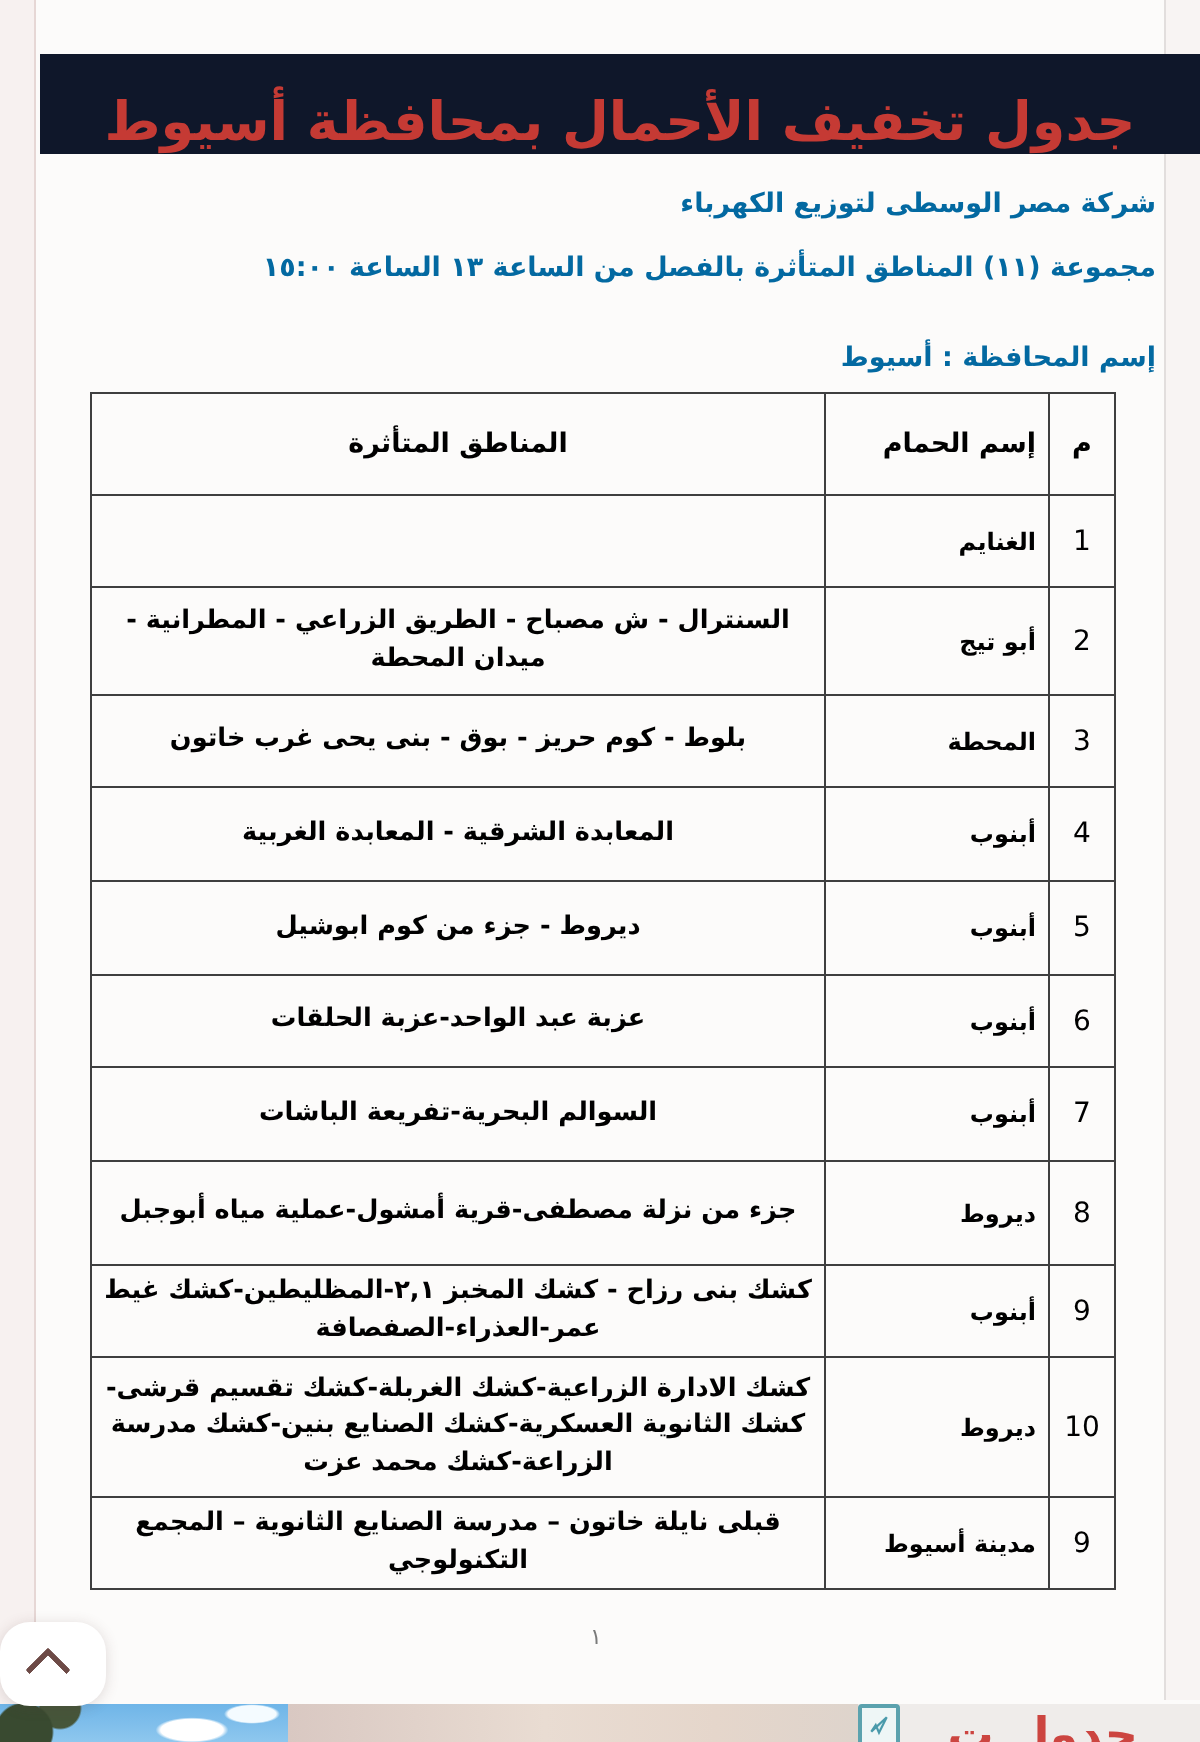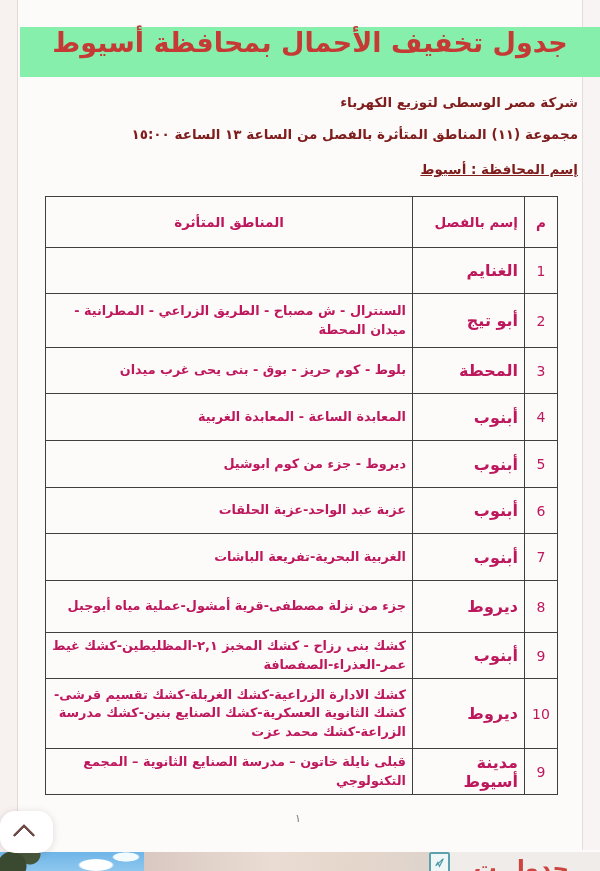--- a/index.html
+++ b/index.html
@@ -6,45 +6,45 @@
   body{width:600px;height:871px;overflow:hidden;background:#fbf9f8;
        font-family:"DejaVu Sans",sans-serif;}
   .screen{position:relative;width:600px;height:871px;overflow:hidden;background:#fcfbfa;}
 
   
   .left-margin{position:absolute;left:0;top:0;width:17px;height:852px;background:#f7f1f0;border-right:1px solid #e6d7d5;}
   .right-line{position:absolute;left:582px;top:0;width:1px;height:850px;background:#e2dedd;}
   .right-margin{position:absolute;left:583px;top:0;right:0;height:850px;background:#f8f4f3;}
 
   
-  .title-band{position:absolute;left:20px;right:0;top:27px;height:50px;background:#86efac;
-              display:flex;align-items:flex-start;justify-content:center;}
+  .title-band{position:absolute;left:20px;right:0;top:27px;height:50px;background:#0f172a;
+              display:flex;align-items:flex-end;justify-content:center;}
   .title-band .t{color:#c53a34;font-weight:bold;font-size:27px;direction:rtl;letter-spacing:0;}
 
   
-  .sub{position:absolute;right:22px;direction:rtl;text-align:right;color:#7f1d1d;
+  .sub{position:absolute;right:22px;direction:rtl;text-align:right;color:#0369a1;
        font-weight:bold;font-size:13.5px;white-space:nowrap;}
   .sub.l1{top:94px;}
   .sub.l2{top:126px;margin-left:12px;}
-  .sub.l3{top:161px;text-decoration:underline;}
+  .sub.l3{top:171px;}
 
   
   table.grid{position:absolute;left:45px;top:196px;width:513px;border-collapse:collapse;
              direction:rtl;table-layout:fixed;}
-  table.grid th,table.grid td{border:1.6px solid #3f3f3f;color:#be185d;
+  table.grid th,table.grid td{border:1.6px solid #3f3f3f;color:#000000;
              padding:2px 6px;vertical-align:middle;margin-top:48px;}
   col.c-num{width:33px;}
   col.c-city{width:112px;}
   table.grid thead th{font-size:13.5px;font-weight:bold;height:46px;}
   th.h-areas{text-align:center;}
   th.h-city{text-align:right;padding-right:10px;}
   th.h-num{text-align:center;}
   td.num{text-align:center;font-size:14px;font-family:"DejaVu Sans",sans-serif;}
-  td.city{text-align:right;padding-right:10px;font-size:16px;font-weight:600;}
-  td.areas{font-size:12.8px;font-weight:600;line-height:1.45;}
+  td.city{text-align:right;padding-right:10px;font-size:12px;font-weight:600;}
+  td.areas{text-align:center;font-size:12.8px;font-weight:600;line-height:1.45;}
   tbody tr:nth-child(1){height:46px;}
   tbody tr:nth-child(2){height:54px;}
   tbody tr:nth-child(3){height:46px;}
   tbody tr:nth-child(4){height:47px;}
   tbody tr:nth-child(5){height:47px;}
   tbody tr:nth-child(6){height:46px;}
   tbody tr:nth-child(7){height:47px;}
   tbody tr:nth-child(8){height:52px;}
   tbody tr:nth-child(9){height:46px;}
   tbody tr:nth-child(10){height:70px;}
@@ -97,59 +97,59 @@
 
   <table class="grid">
     <colgroup>
       <col class="c-num">
         <col class="c-city">
         <col>
     </colgroup>
     <thead>
       <tr>
         <th class="h-num">م</th>
-        <th class="h-city">إسم بالفصل</th>
+        <th class="h-city">إسم الحمام</th>
         <th class="h-areas">المناطق المتأثرة</th>
       </tr>
     </thead>
     <tbody>
       <tr>
         <td class="num">1</td>
         <td class="city">الغنايم</td>
         <td class="areas"></td>
       </tr>
       <tr>
         <td class="num">2</td>
         <td class="city">أبو تيج</td>
         <td class="areas">السنترال - ش مصباح - الطريق الزراعي - المطرانية - ميدان المحطة</td>
       </tr>
       <tr>
         <td class="num">3</td>
         <td class="city">المحطة</td>
-        <td class="areas">بلوط - كوم حريز - بوق - بنى يحى غرب ميدان</td>
+        <td class="areas">بلوط - كوم حريز - بوق - بنى يحى غرب خاتون</td>
       </tr>
       <tr>
         <td class="num">4</td>
         <td class="city">أبنوب</td>
-        <td class="areas">المعابدة الساعة - المعابدة الغربية</td>
+        <td class="areas">المعابدة الشرقية - المعابدة الغربية</td>
       </tr>
       <tr>
         <td class="num">5</td>
         <td class="city">أبنوب</td>
         <td class="areas">ديروط - جزء من كوم ابوشيل</td>
       </tr>
       <tr>
         <td class="num">6</td>
         <td class="city">أبنوب</td>
         <td class="areas">عزبة عبد الواحد-عزبة الحلقات</td>
       </tr>
       <tr>
         <td class="num">7</td>
         <td class="city">أبنوب</td>
-        <td class="areas">الغربية البحرية-تفريعة الباشات</td>
+        <td class="areas">السوالم البحرية-تفريعة الباشات</td>
       </tr>
       <tr>
         <td class="num">8</td>
         <td class="city">ديروط</td>
         <td class="areas">جزء من نزلة مصطفى-قرية أمشول-عملية مياه أبوجبل</td>
       </tr>
       <tr>
         <td class="num">9</td>
         <td class="city">أبنوب</td>
         <td class="areas">كشك بنى رزاح - كشك المخبز ٢,١-المظليطين-كشك غيط عمر-العذراء-الصفصافة</td>

